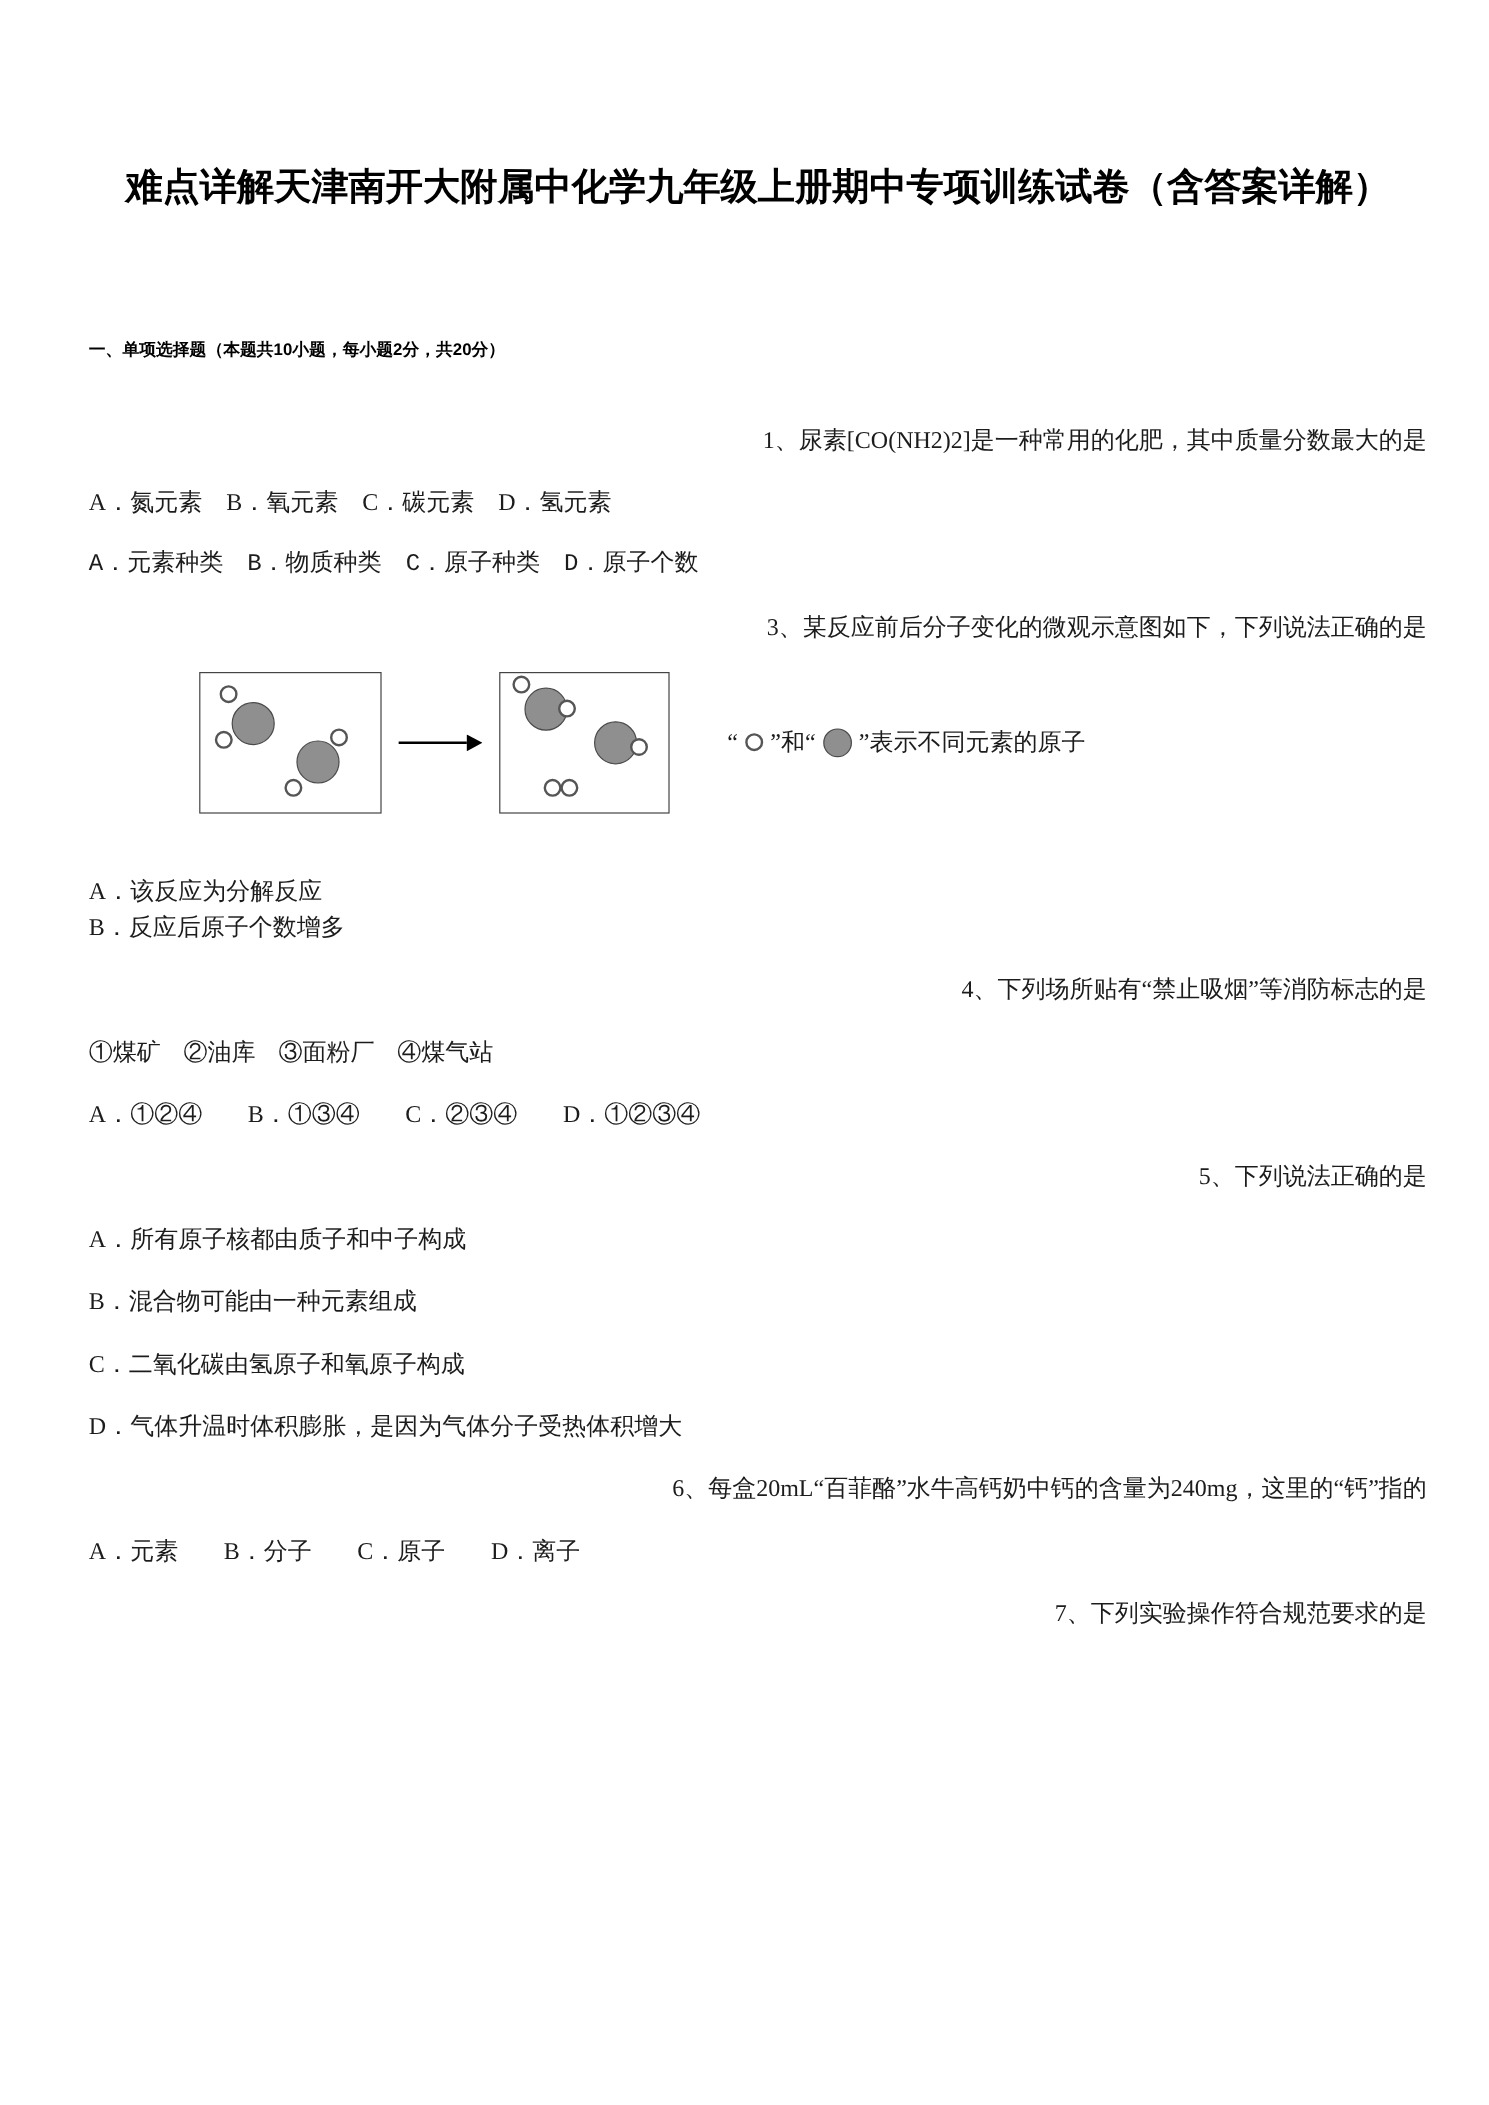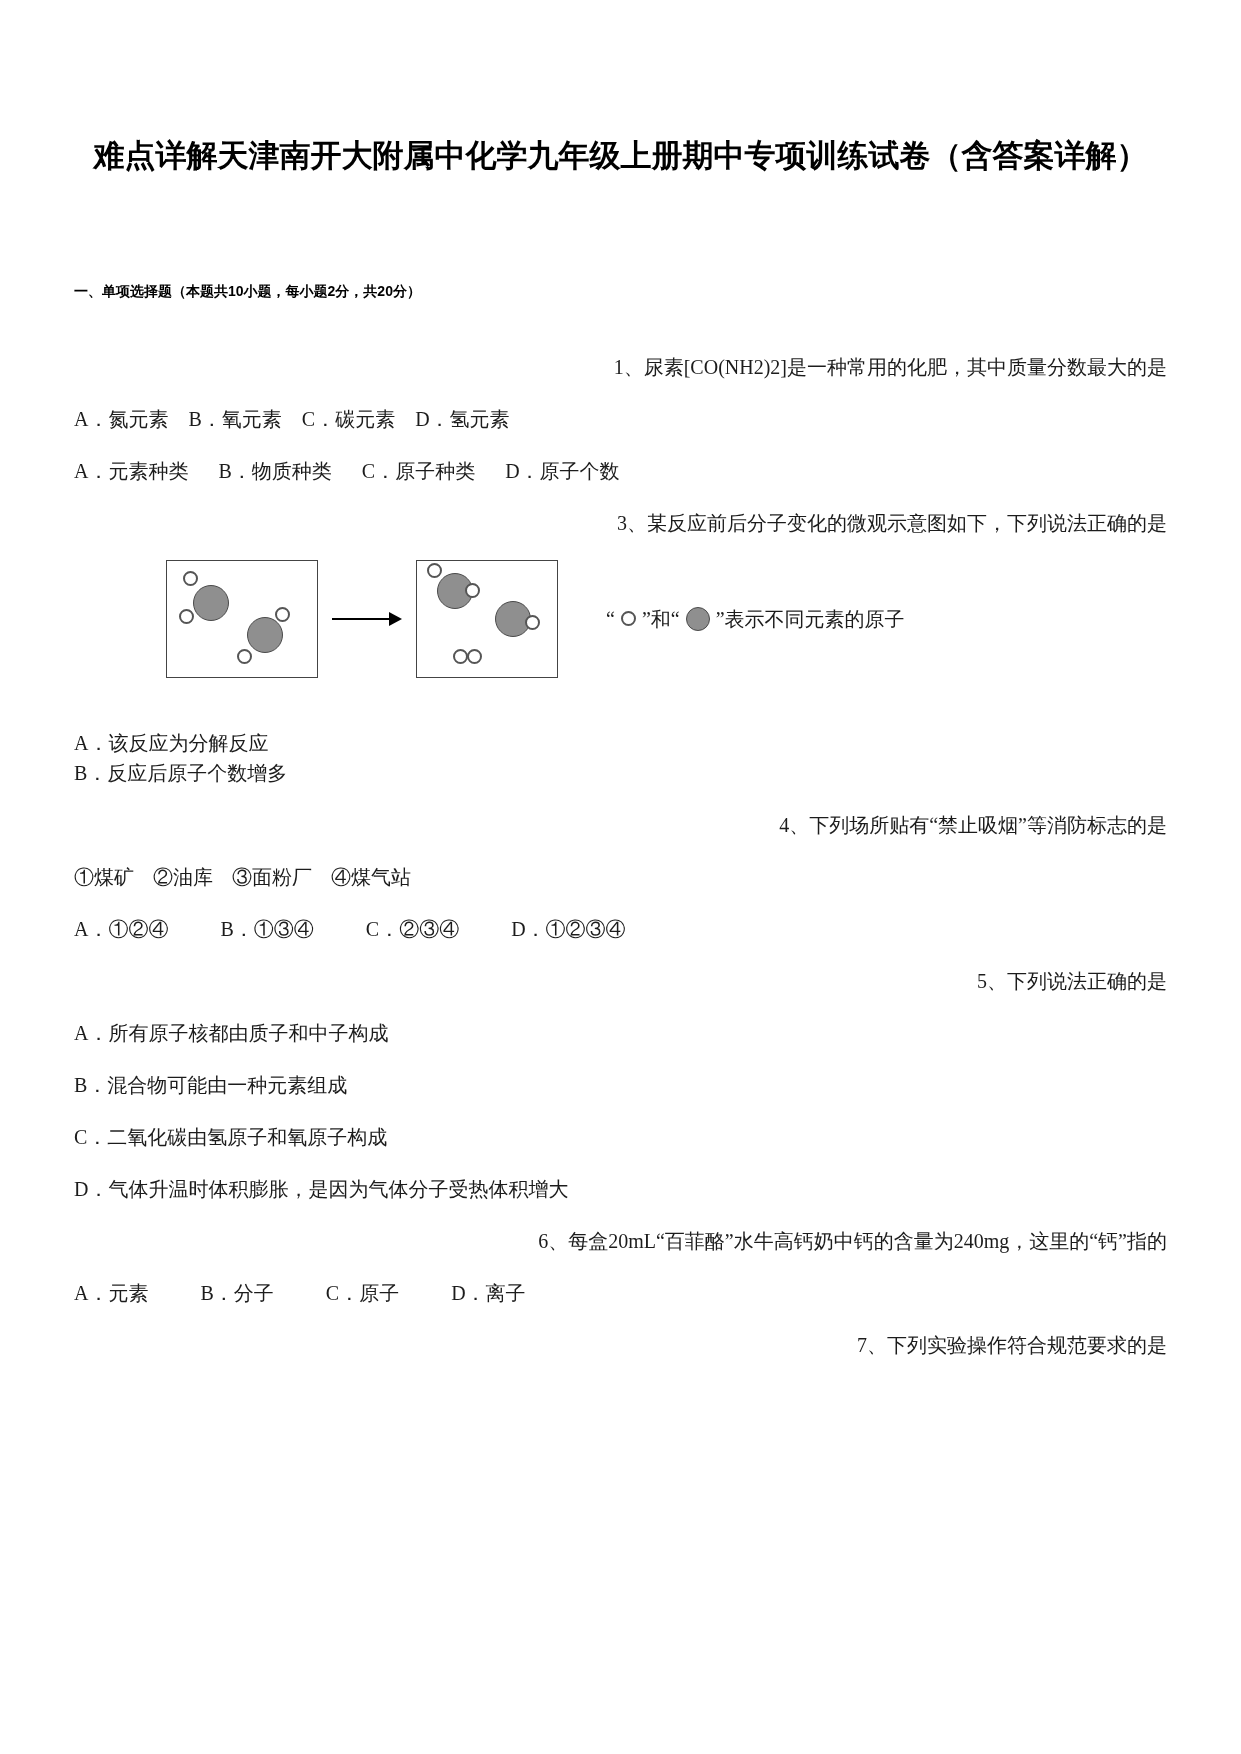--- a/index.html
+++ b/index.html
@@ -3,21 +3,21 @@
 <meta charset="utf-8">
 <style>
   html, body { margin:0; padding:0; background:#ffffff; }
   .page {
     position: relative;
     width: 1241px;
     min-height: 1754px;
     box-sizing: border-box;
     margin: 0 auto;
     background: #ffffff;
-    padding: 128px 74px 60px 74px;
+    padding: 128px 52px 60px 74px;
     font-family: "Liberation Serif", serif;
     font-size: 20px;
     color: #1c1c1c;
   }
   .title {
     font-family: "Liberation Sans", sans-serif;
     font-weight: 700;
     font-size: 31px;
     color: #000;
     text-align: center;
@@ -28,23 +28,23 @@
     font-family: "Liberation Sans", sans-serif;
     font-weight: 700;
     font-size: 14px;
     color: #000;
     margin: 0 0 46px 0;
     line-height: 30px;
   }
   .line { margin: 0 0 22px 0; line-height: 30px; text-align: right; }
   .opts { display: flex; flex-wrap: wrap; margin: 0 0 22px 0; line-height: 30px; }
   .g24 { column-gap: 24px; flex-direction: column; }
-  .g30 { column-gap: 30px; }
+  .g30 { column-gap: 20px; font-family: Liberation Mono, monospace; }
   .g36 { column-gap: 20px; }
-  .g52 { column-gap: 52px; }
+  .g52 { column-gap: 38px; }
   .g72 { column-gap: 72px; gap: 19px; }
   .stacked > div { margin-bottom: 22px; line-height: 30px; }
 
   
   .diagram {
     display: flex;
     align-items: center;
     margin: 14px 0 50px 92px;
   }
   .mol-box {

